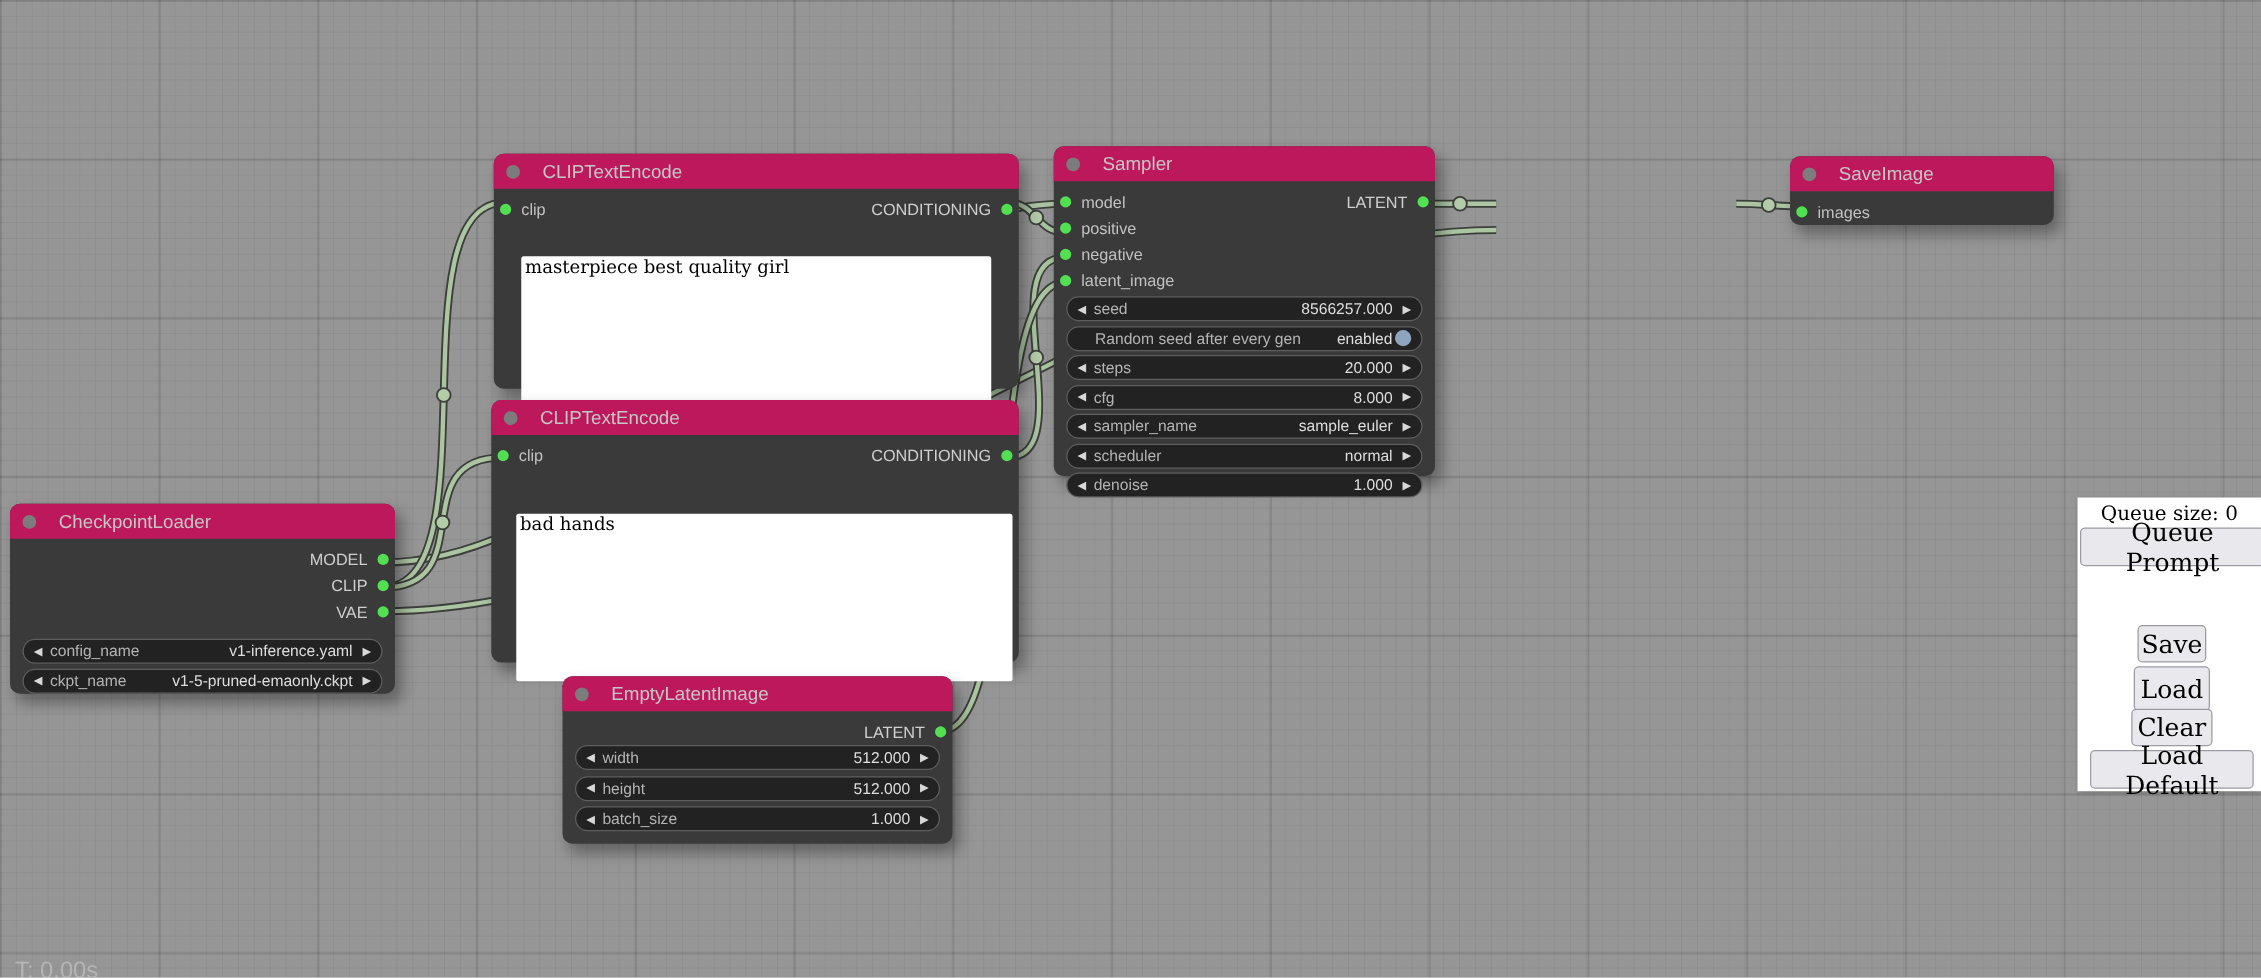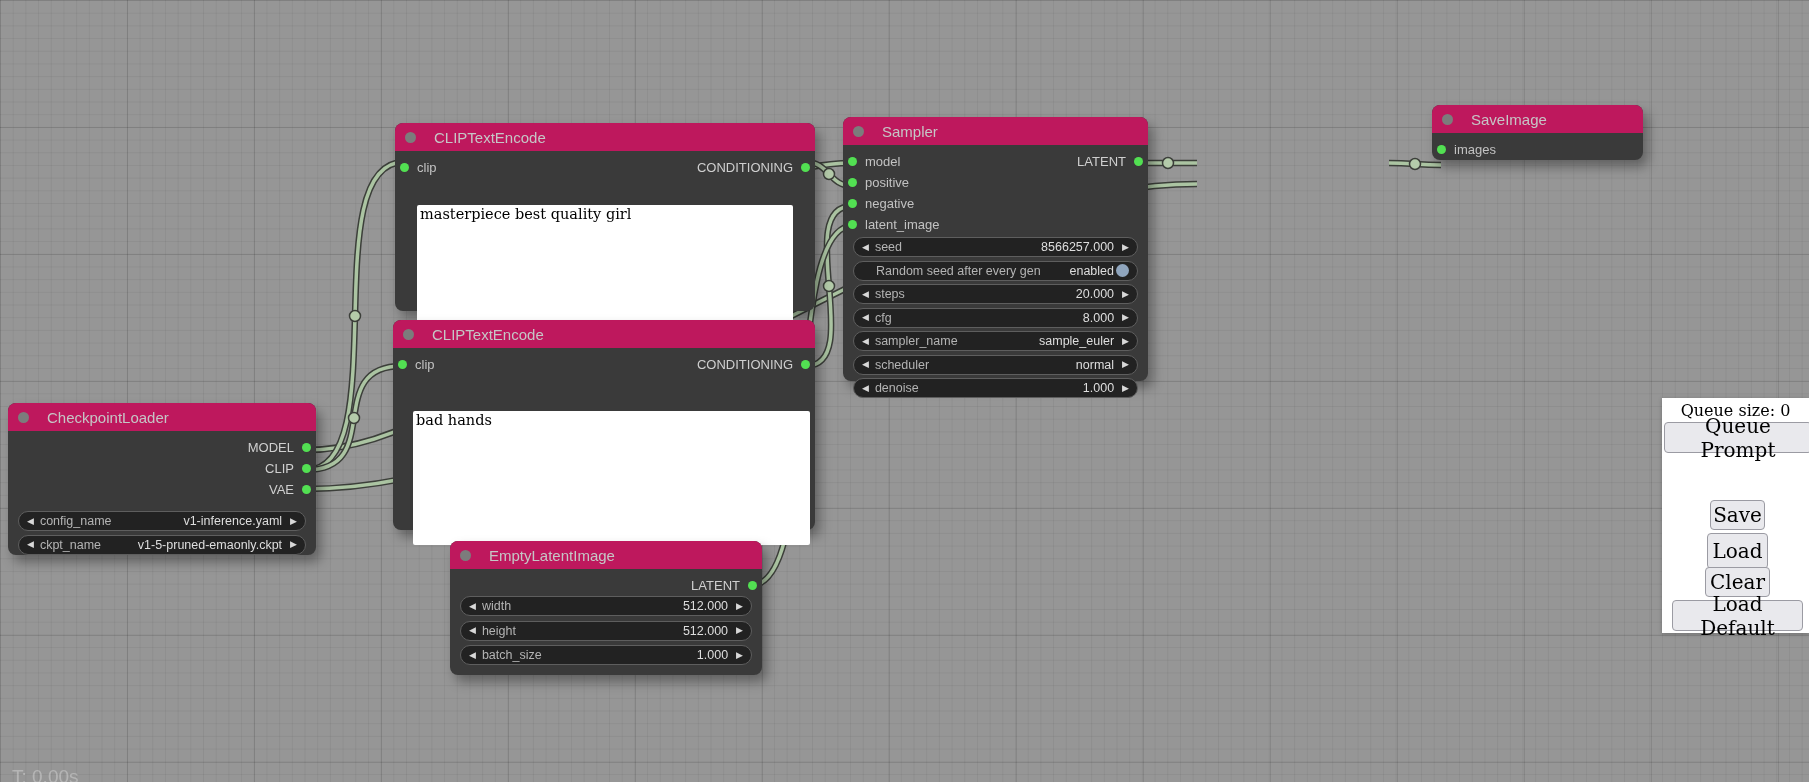--- a/index.html
+++ b/index.html
@@ -298,21 +298,21 @@
           <span class="arr">◀</span>
           <span class="wl">denoise</span>
           <span class="wv">1.000</span>
           <span class="arr">▶</span>
         </div>
       </div>
     </div>
   </div>
 
 
-  <div class="node" style="left:1432px;top:105px;width:211px;height:55px;">
+  <div class="node" style="left:1432px;top:125px;width:211px;height:55px;">
     <div class="ntitle">
       <span class="tdot"></span>
       <span class="ttext">SaveImage</span>
     </div>
     <div class="nbody">
       <div class="srow">
         <span class="sin">
             <span class="pdot"></span>
             <span>images</span>
           </span>

